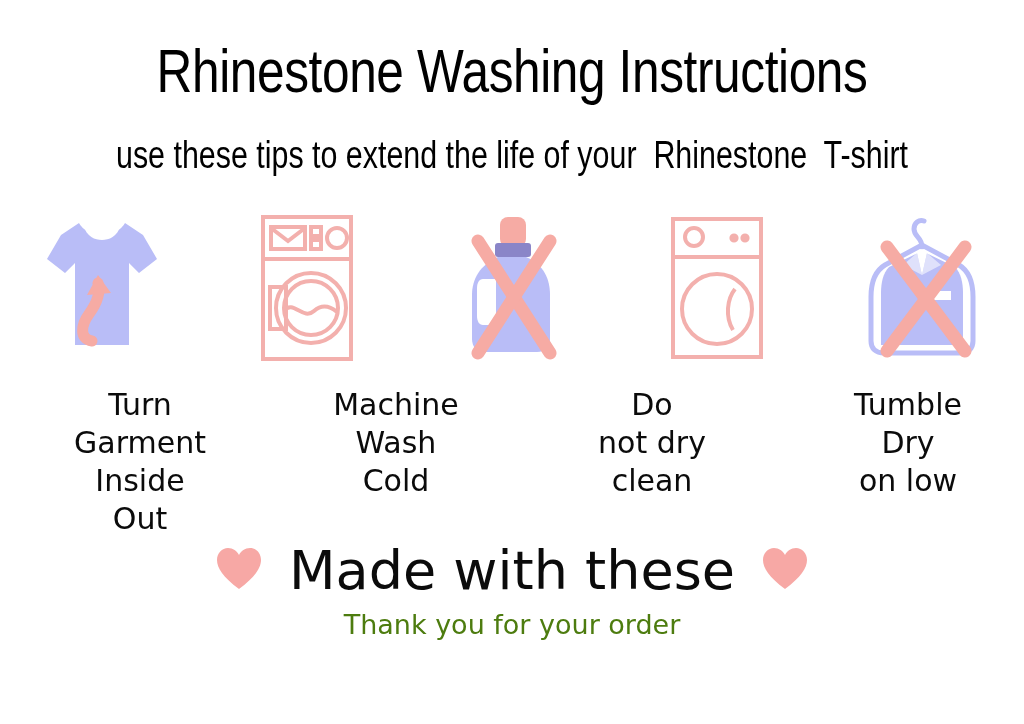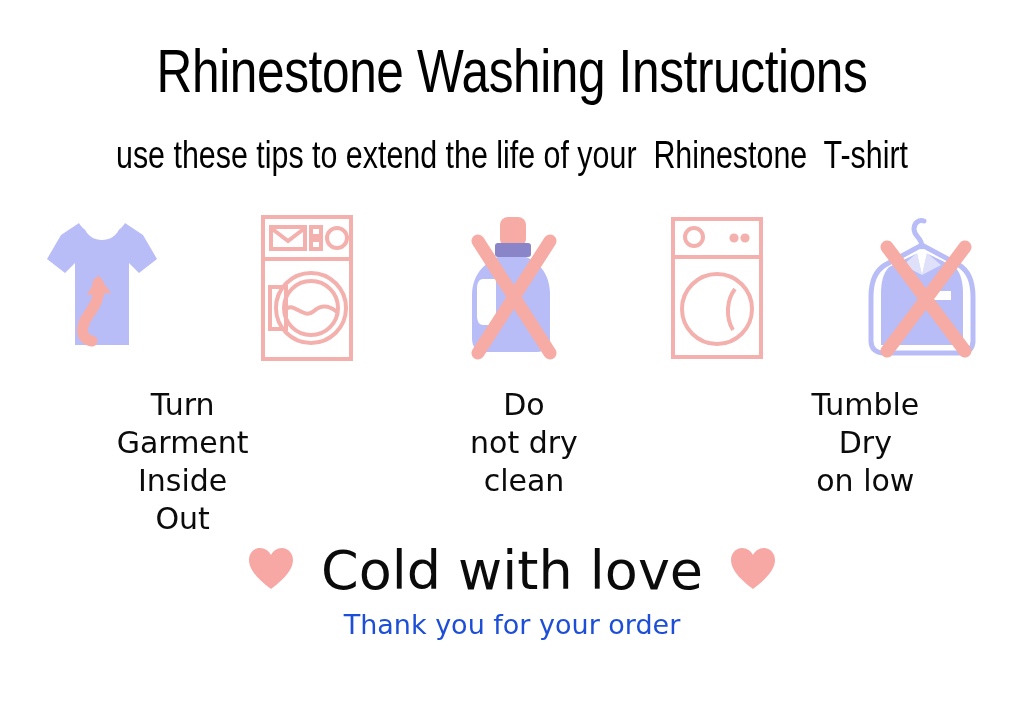--- a/index.html
+++ b/index.html
@@ -119,21 +119,21 @@
   .thanks {
     position: absolute;
     top: 608px;
     left: 0;
     width: 1024px;
     text-align: center;
     font-family: "DejaVu Sans", sans-serif;
     font-size: 27px;
     line-height: 34px;
     font-weight: 400;
-    color: #1d4ed8;
+    color: #4d7c0f;
     white-space: nowrap;
   }
 </style>
 </head>
 <body>
 
 <div class="card">
 
   <div class="title">Rhinestone Washing Instructions</div>
 
@@ -237,36 +237,39 @@
         </svg>
       </span>
     </div>
   </div>
 
   <div class="caption-row">
     <div class="caption-cell">Turn
 Garment
 Inside
 Out</div>
+    <div class="caption-cell">Machine
+Wash
+Cold</div>
     <div class="caption-cell">Do
 not dry
 clean</div>
     <div class="caption-cell">Tumble
 Dry
 on low</div>
   </div>
 
   <div class="love-row">
     <span class="heart">
       <svg width="48" height="44" viewBox="0 0 48 44" aria-hidden="true">
         <path d="M24 42 C8 30 2 21 2 13 C2 6 7 1 13 1 C18 1 22 4 24 8
                  C26 4 30 1 35 1 C41 1 46 6 46 13 C46 21 40 30 24 42 Z" fill="#f7a8a5"></path>
       </svg>
     </span>
-    <span class="love-text">Cold with love</span>
+    <span class="love-text">Made with these</span>
     <span class="heart">
       <svg width="48" height="44" viewBox="0 0 48 44" aria-hidden="true">
         <path d="M24 42 C8 30 2 21 2 13 C2 6 7 1 13 1 C18 1 22 4 24 8
                  C26 4 30 1 35 1 C41 1 46 6 46 13 C46 21 40 30 24 42 Z" fill="#f7a8a5"></path>
       </svg>
     </span>
   </div>
 
   <div class="thanks">Thank you for your order</div>
 

